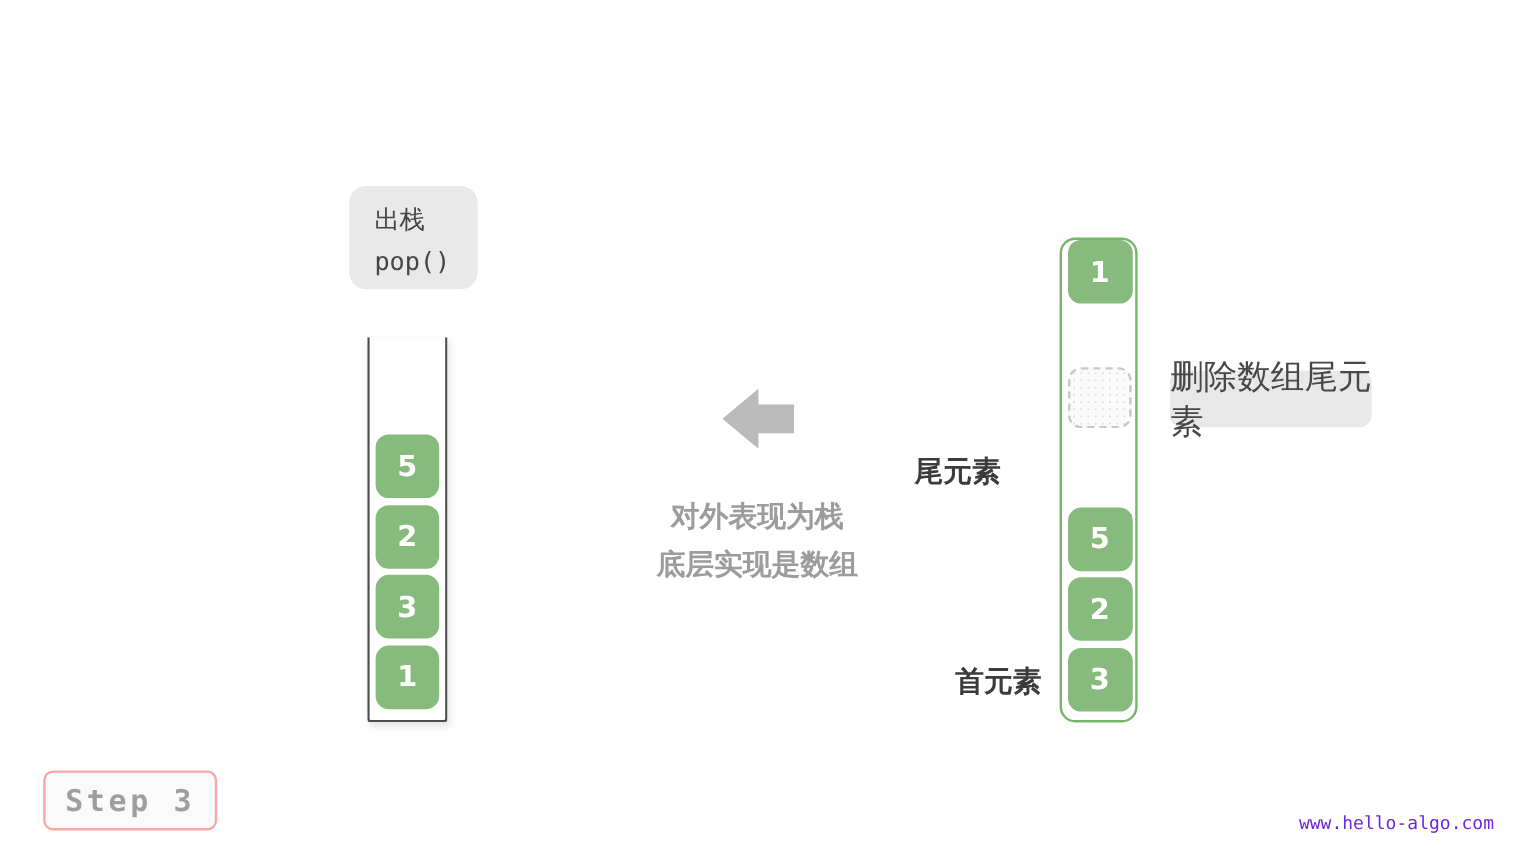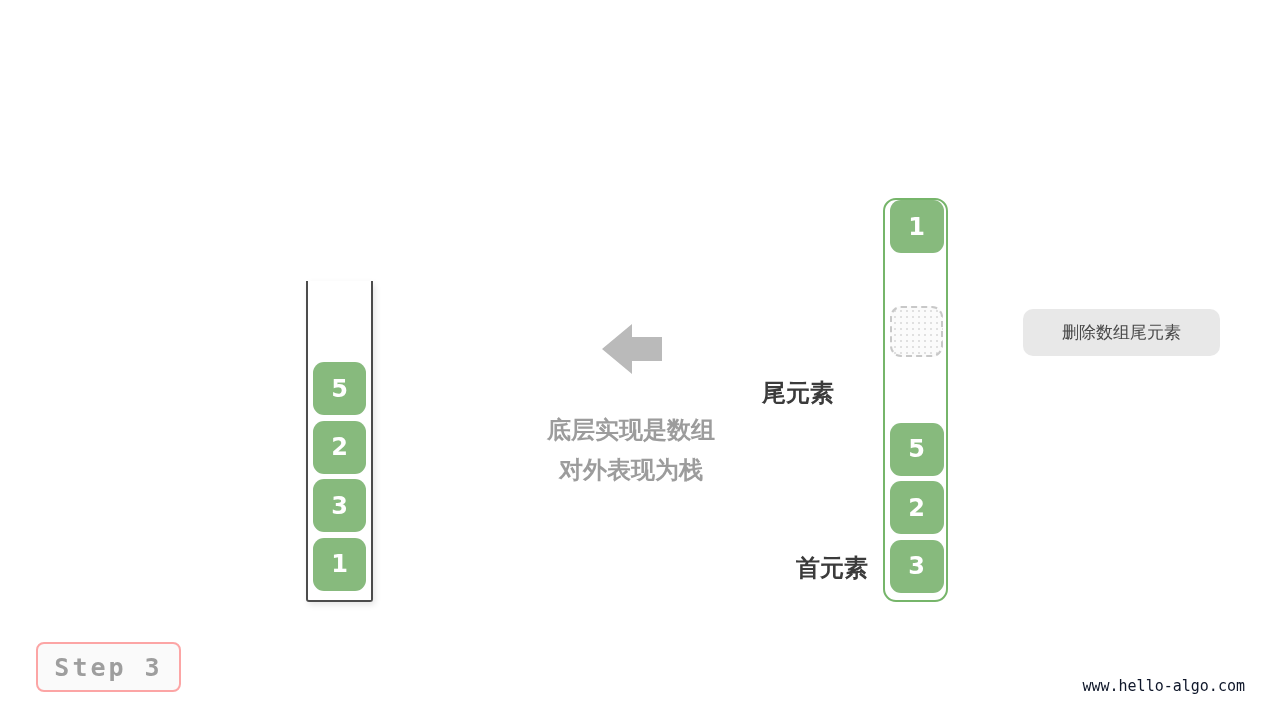--- a/index.html
+++ b/index.html
@@ -126,29 +126,28 @@
     font-size: 24px;
     font-weight: bold;
   }
   .elem-label.tail { left: 762px; top: 377px; }
   .elem-label.head { left: 796px; top: 552px; }
 
   
   .annotation-box {
     position: absolute;
     left: 975px; top: 309px;
-    width: 197px; height: 47px;
+    width: 168px; height: 47px;
     background: #e8e8e8;
     border-radius: 10px;
     color: #484848;
-    font-size: 17px;
+    font-size: 28px;
     display: flex;
     align-items: center;
     justify-content: center;
-    margin-left: 48px;
   }
 
   
   .step-badge {
     position: absolute;
     left: 36px; top: 642px;
     width: 145px; height: 50px;
     background: #fafafa;
     border: 2px solid #fca5a5;
     border-radius: 8px;
@@ -159,42 +158,46 @@
     font-family: "DejaVu Sans Mono", "Liberation Mono", monospace;
     display: flex;
     align-items: center;
     justify-content: center;
   }
 
   
   .watermark {
     position: absolute;
     right: 35px; top: 677px;
-    color: #0f172a;
+    color: #6d28d9;
     font-size: 15px;
     font-family: "DejaVu Sans Mono", "Liberation Mono", monospace;
   }
 </style>
 </head>
 <body>
 
 <div id="stage">
 
+  <div class="op-box">
+    <div>出栈</div>
+    <div>pop()</div>
+  </div>
 
   <div class="stack-container">
     <div class="cell">5</div>
     <div class="cell">2</div>
     <div class="cell">3</div>
     <div class="cell">1</div>
   </div>
 
   <div class="arrow-left"></div>
   <div class="center-caption">
+    <div>对外表现为栈</div>
     <div>底层实现是数组</div>
-    <div>对外表现为栈</div>
   </div>
 
   <div class="array-container">
     <div class="ellipsis">
       <div class="dot"></div>
       <div class="dot"></div>
       <div class="dot"></div>
     </div>
     <div class="slot-empty"></div>
     <div class="slot-empty"></div>

